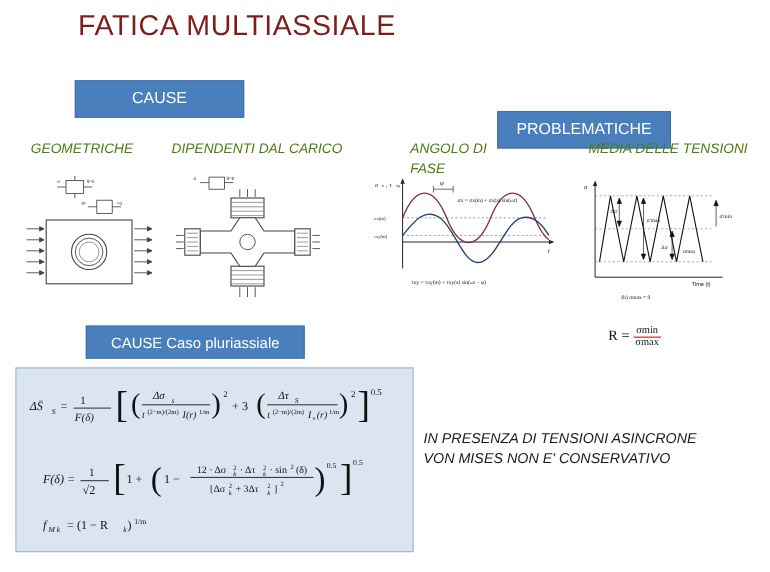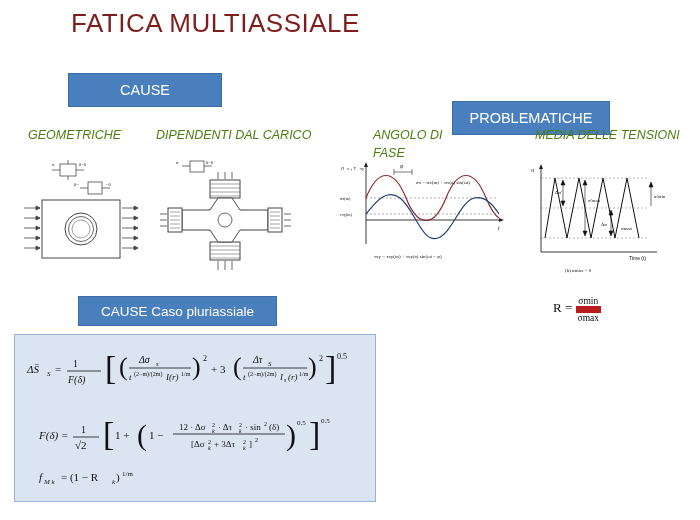--- a/index.html
+++ b/index.html
@@ -96,21 +96,21 @@
 
   .ratio-eq {
     position: absolute;
     left: 553px;
     top: 296px;
     font-family: "Liberation Serif", serif;
     font-size: 13px;
     color: #111;
   }
   .frac { display: inline-block; vertical-align: middle; text-align: center; font-size: 9.5px; }
-  .frac .num { display:block; border-bottom: 7px solid #b91c1c; padding: 0 2px; }
+  .frac .num { display:block; border-bottom: 1px solid #b91c1c; padding: 0 2px; }
   .frac .den { display:block; padding: 0 2px; }
   svg { display: block; }
 </style>
 </head>
 <body>
 
 <div class="slide">
 
   <div class="title">FATICA MULTIASSIALE</div>
 
@@ -413,14 +413,15 @@
         <text x="29" y="149" font-size="7" font-style="italic">M k</text>
         <text x="46" y="146" font-size="11">= (1 − R</text>
         <text x="97" y="149" font-size="7" font-style="italic">k</text>
         <text x="101" y="146" font-size="11">)</text>
         <text x="107" y="141" font-size="7">1/m</text>
       </g>
     </svg>
 
   </div>
 
+  <div class="note">IN PRESENZA DI TENSIONI ASINCRONE VON MISES NON E' CONSERVATIVO</div>
 
 </div>
 
 </body></html>

